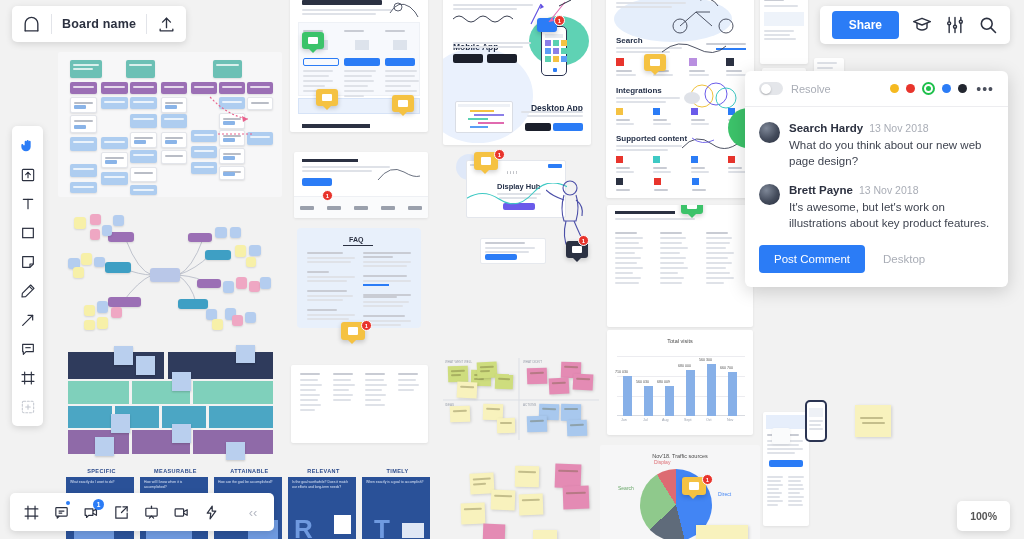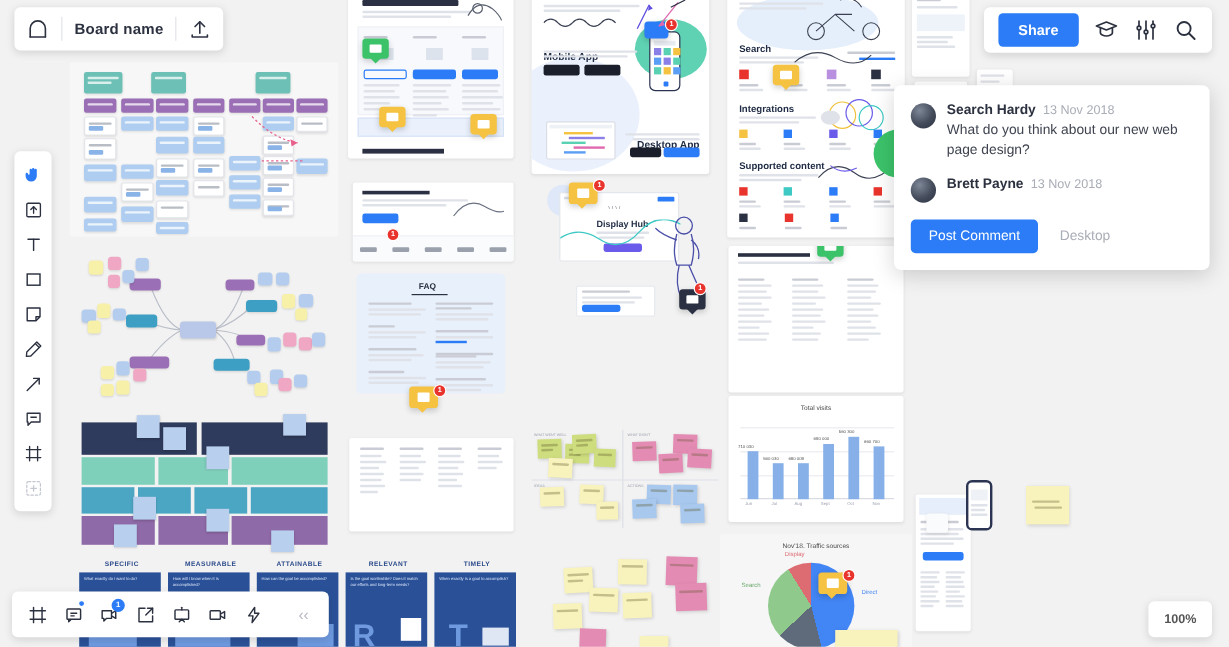--- a/index.html
+++ b/index.html
@@ -632,21 +632,21 @@
       <div class="bubble" style="right:34px; top:28px; width:20px; height:14px; background:#2b7cf6;"></div>
       <div class="badge" style="right:26px; top:25px;">1</div>
       <svg style="position:absolute; left:76px; top:8px;" width="60" height="28">
         <path d="M12 26 L22 6" stroke="#5f4ee0" stroke-width="1.1"></path>
           <path d="M22 6 l-1 5 l4 -2 z" fill="#5f4ee0"></path>
         <path d="M46 4 L30 24" stroke="#e06ab0" stroke-width="1.1"></path>
           <path d="M30 24 l5 -1 l-2 -4 z" fill="#e06ab0"></path>
         <path d="M52 2 L40 8" stroke="#2b3142" stroke-width="1"></path>
       </svg>
 
-      <div class="wp-title" style="position:absolute; right:8px; bottom:20px; font-size:8.5px;">Desktop App</div>
+      <div class="wp-title" style="position:absolute; right:8px; bottom:32px; font-size:8.5px;">Desktop App</div>
       <div class="ln l" style="position:absolute; right:8px; bottom:32px; width:62px;"></div>
       <div class="ln l" style="position:absolute; right:8px; bottom:28px; width:56px;"></div>
       <div class="btn-dark" style="position:absolute; right:40px; bottom:14px; width:26px; height:8px;"></div>
       <div class="btn-blue" style="position:absolute; right:8px; bottom:14px; width:30px; height:8px;"></div>
       <div style="position:absolute; left:12px; bottom:12px; width:58px; height:32px; background:#fff; border:1px solid #d9dde5; border-radius:2px;">
         <div style="position:absolute; left:2px; top:2px; right:2px; height:3px; background:#eef1f6;"></div>
         <div style="position:absolute; left:14px; top:8px; width:24px; height:2px; background:#f5c242;"></div>
         <div style="position:absolute; left:18px; top:12px; width:30px; height:2px; background:#8b7fe8;"></div>
         <div style="position:absolute; left:12px; top:16px; width:20px; height:2px; background:#5ad1b2;"></div>
         <div style="position:absolute; left:22px; top:20px; width:26px; height:2px; background:#e06ab0;"></div>
@@ -1221,38 +1221,55 @@
       <svg viewBox="0 0 24 24" fill="none" stroke="#2c3140" stroke-width="1.7" stroke-linejoin="round">
         <path d="M13 3L6 13h5l-1 8 8-11h-5z"></path>
       </svg>
     </div>
     <div id="collapse-btn">‹‹</div>
   </div>
 
   <div id="zoom-ind">100%</div>
 
   <div id="cpanel">
+    <div id="cpanel-head">
+      <div class="toggle">
+          <i></i>
+        </div>
+      <span id="resolve-label">Resolve</span>
+      <div class="dots-row">
+        <span class="cdot" style="background:#f5b920;"></span>
+        <span class="cdot" style="background:#e8342c;"></span>
+        <span class="cdot sel">
+            <i></i>
+          </span>
+        <span class="cdot" style="background:#2b7cf6;"></span>
+        <span class="cdot" style="background:#22262f;"></span>
+        <span id="more-icon">•••</span>
+      </div>
+    </div>
     <div id="cpanel-body">
       <div class="cmt">
         <div class="avatar"></div>
         <div class="cmt-main">
           <div class="cmt-hd">
             <span class="cmt-author">Search Hardy</span>
             <span class="cmt-date">13 Nov 2018</span>
           </div>
           <div class="cmt-text">What do you think about our new web page design?</div>
         </div>
       </div>
       <div class="cmt">
         <div class="avatar"></div>
         <div class="cmt-main">
           <div class="cmt-hd">
             <span class="cmt-author">Brett Payne</span>
             <span class="cmt-date">13 Nov 2018</span>
           </div>
+          <div class="cmt-text">It's awesome, but let's work on illustrations about key product features.</div>
         </div>
       </div>
       <div id="cpanel-actions">
         <button id="post-btn">Post Comment</button>
         <button id="cancel-btn">Desktop</button>
       </div>
     </div>
   </div>
 
 </div>

